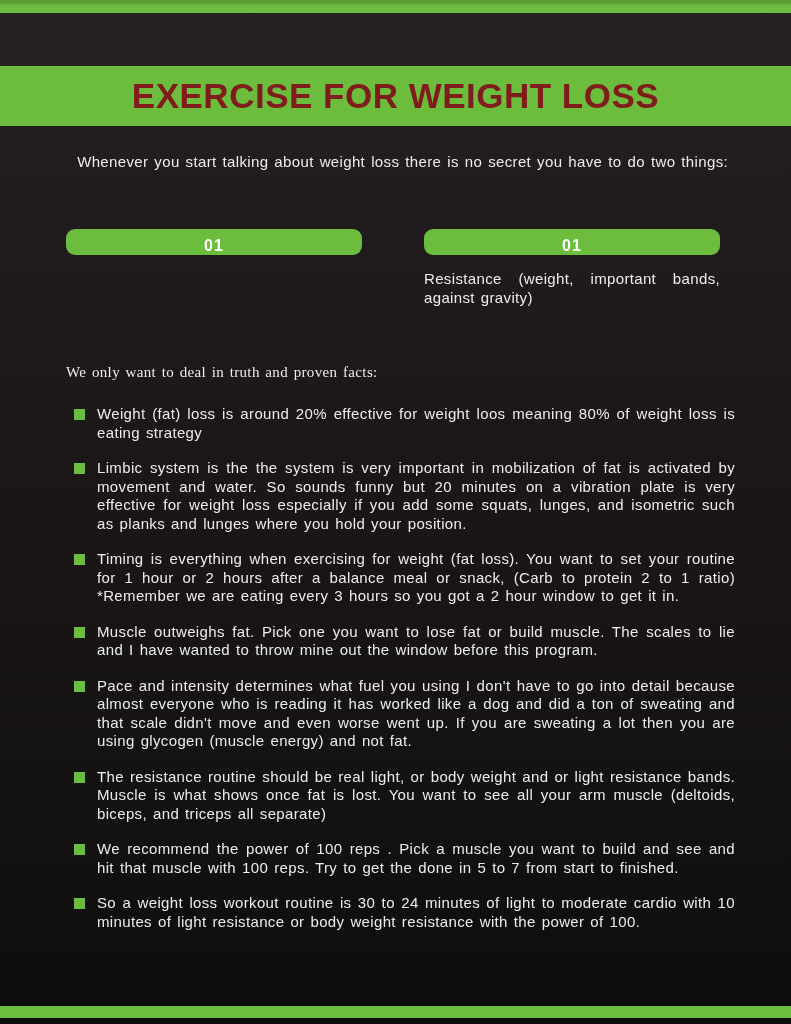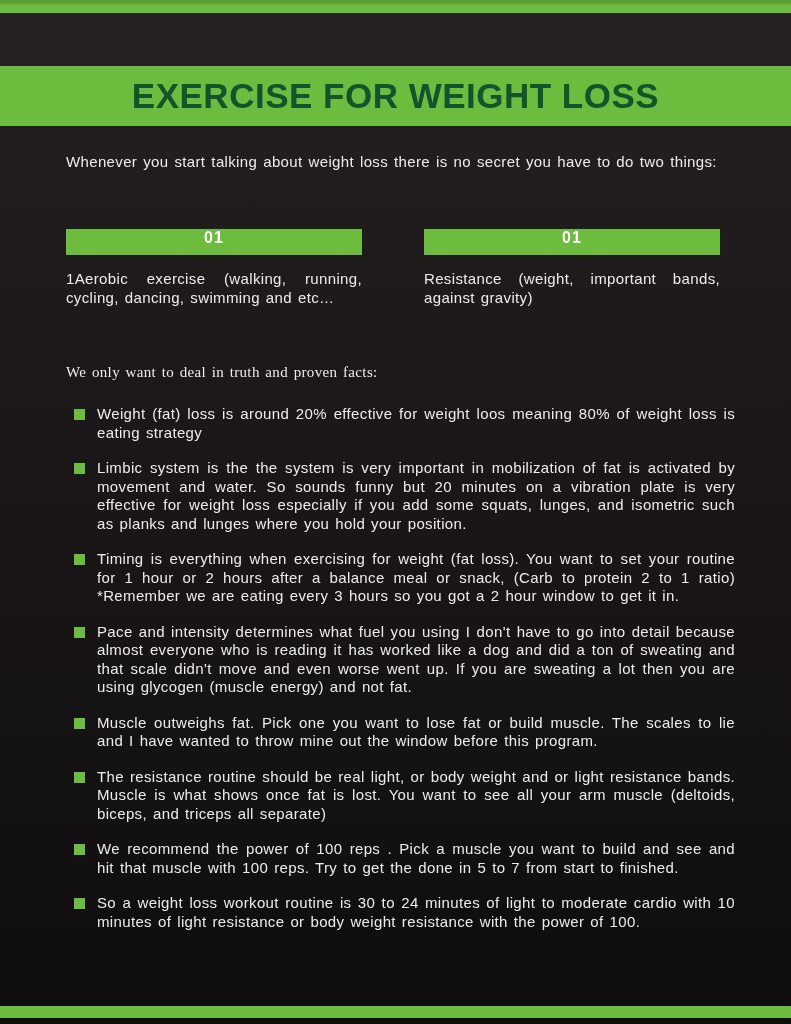--- a/index.html
+++ b/index.html
@@ -23,49 +23,51 @@
     top: 0; height: 13px;
     background: linear-gradient(180deg, #5d9d34 0%, #5d9d34 22%, #6cbc3e 40%, #6cbc3e 100%);
   }
   .bottom-bar { bottom: 6px; height: 12px; }
   .title-band {
     position: absolute; top: 66px; left: 0; right: 0; height: 60px;
     background: #6cbc3e;
     display: flex; align-items: center; justify-content: center;
   }
   .page-title {
-    color: #14532d;
+    color: #7f1d1d;
     font-size: 35px;
     font-weight: 800;
     letter-spacing: 0.5px;
     font-stretch: condensed;
     white-space: nowrap;
     text-align: right;
   }
   .body-text {
     color: #edebeb;
     font-size: 15px;
     line-height: 18.5px;
     letter-spacing: 0.35px;
     word-spacing: 1.5px;
   }
   .intro {
     position: absolute; top: 152px; left: 66px; width: 662px;
     line-height: 19px;
+    text-align: right;
   }
   .steps-row {
     position: absolute; top: 229px; left: 66px; right: 71px;
     display: flex; gap: 62px;
   }
   .step-col { flex: 1; }
   .step-num-bar {
     height: 26px;
     background: #6cbc3e;
-    display: flex; align-items: flex-start; justify-content: center;
+    display: flex; align-items: flex-end; justify-content: center;
     margin-bottom: 15px;
+    border-radius: 9px;
   }
   .step-num {
     color: #ffffff; font-size: 16px; font-weight: 700; letter-spacing: 1px;
   }
   .step-desc { text-align: justify; }
   .facts-heading {
     position: absolute; top: 363px; left: 66px; width: 662px; font-family: Liberation Serif, serif;
   }
   .facts-list {
     position: absolute; top: 397px; left: 66px; width: 661px;
@@ -95,21 +97,20 @@
     <div class="page-title">EXERCISE FOR WEIGHT LOSS</div>
   </div>
 
   <div class="intro body-text">Whenever you start talking about weight loss there is no secret you have to do two things:</div>
 
   <div class="steps-row">
     <div class="step-col">
       <div class="step-num-bar">
         <span class="step-num">01</span>
       </div>
-      <div class="step-desc body-text">1Aerobic exercise (walking, running, cycling, dancing, swimming and etc…</div>
     </div>
     <div class="step-col">
       <div class="step-num-bar">
         <span class="step-num">01</span>
       </div>
       <div class="step-desc body-text">Resistance (weight, important bands, against gravity)</div>
     </div>
   </div>
 
   <div class="facts-heading body-text">We only want to deal in truth and proven facts:</div>
@@ -122,25 +123,25 @@
     <li>
       <span class="bullet-marker"></span>
       <span>Limbic system is the the system is very important in mobilization of fat is activated by movement and water.  So sounds funny but 20 minutes on a vibration plate is very effective for weight loss especially if you add some squats, lunges, and isometric such as planks and lunges where you hold your position.</span>
     </li>
     <li>
       <span class="bullet-marker"></span>
       <span>Timing is everything when exercising for weight (fat loss).  You want to set your routine for 1 hour or 2 hours after a balance meal or snack, (Carb to protein 2 to 1 ratio) *Remember we are eating every 3 hours so you got a 2 hour window to get it in.</span>
     </li>
     <li>
       <span class="bullet-marker"></span>
-      <span>Pace and intensity determines what fuel you using  I don't have to go into detail because almost everyone who is reading it has worked like a dog and did a ton of sweating and that scale didn't move and even worse went up.  If you are sweating a lot then you are using glycogen (muscle energy) and not fat.</span>
+      <span>Muscle outweighs fat.  Pick one you want to lose fat or build muscle.  The scales to lie and I have wanted to throw mine out the window before this program.</span>
     </li>
     <li>
       <span class="bullet-marker"></span>
-      <span>Muscle outweighs fat.  Pick one you want to lose fat or build muscle.  The scales to lie and I have wanted to throw mine out the window before this program.</span>
+      <span>Pace and intensity determines what fuel you using  I don't have to go into detail because almost everyone who is reading it has worked like a dog and did a ton of sweating and that scale didn't move and even worse went up.  If you are sweating a lot then you are using glycogen (muscle energy) and not fat.</span>
     </li>
     <li>
       <span class="bullet-marker"></span>
       <span>The resistance routine should be real light, or body weight and or light resistance bands.  Muscle is what shows once fat is lost.   You want to see all your arm muscle (deltoids, biceps, and triceps all separate)</span>
     </li>
     <li>
       <span class="bullet-marker"></span>
       <span>We recommend the power of 100 reps .  Pick a muscle you want to build and see and hit that muscle with 100 reps.  Try to get the done in 5 to 7 from start to finished.</span>
     </li>
     <li>

